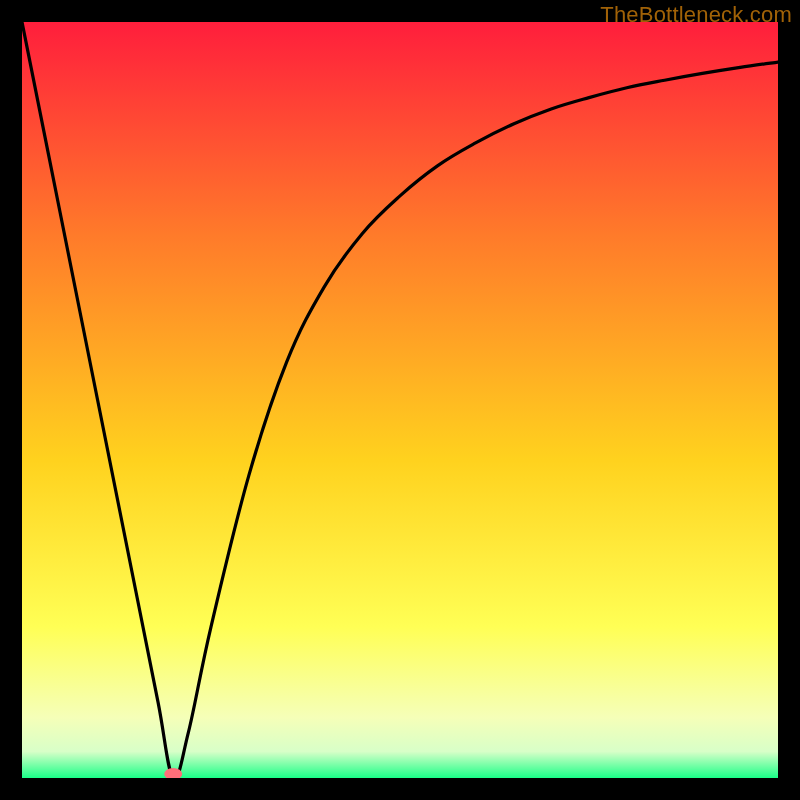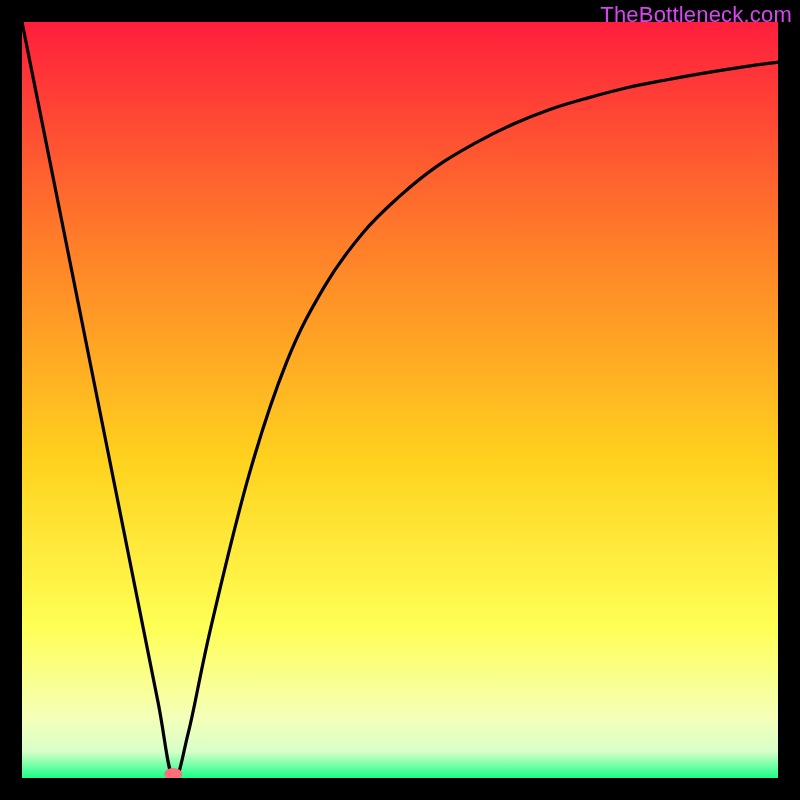--- a/index.html
+++ b/index.html
@@ -26,21 +26,21 @@
   }
   .plot-area svg {
     display: block;
     width: 100%;
     height: 100%;
   }
   .watermark {
     position: absolute;
     top: 2px;
     right: 8px;
-    color: #d946ef;
+    color: #a16207;
     font-size: 22px;
     letter-spacing: 0.2px;
     user-select: none;
   }
 </style>
 </head>
 <body>
 
 <div class="frame">
   <div class="plot-area">

